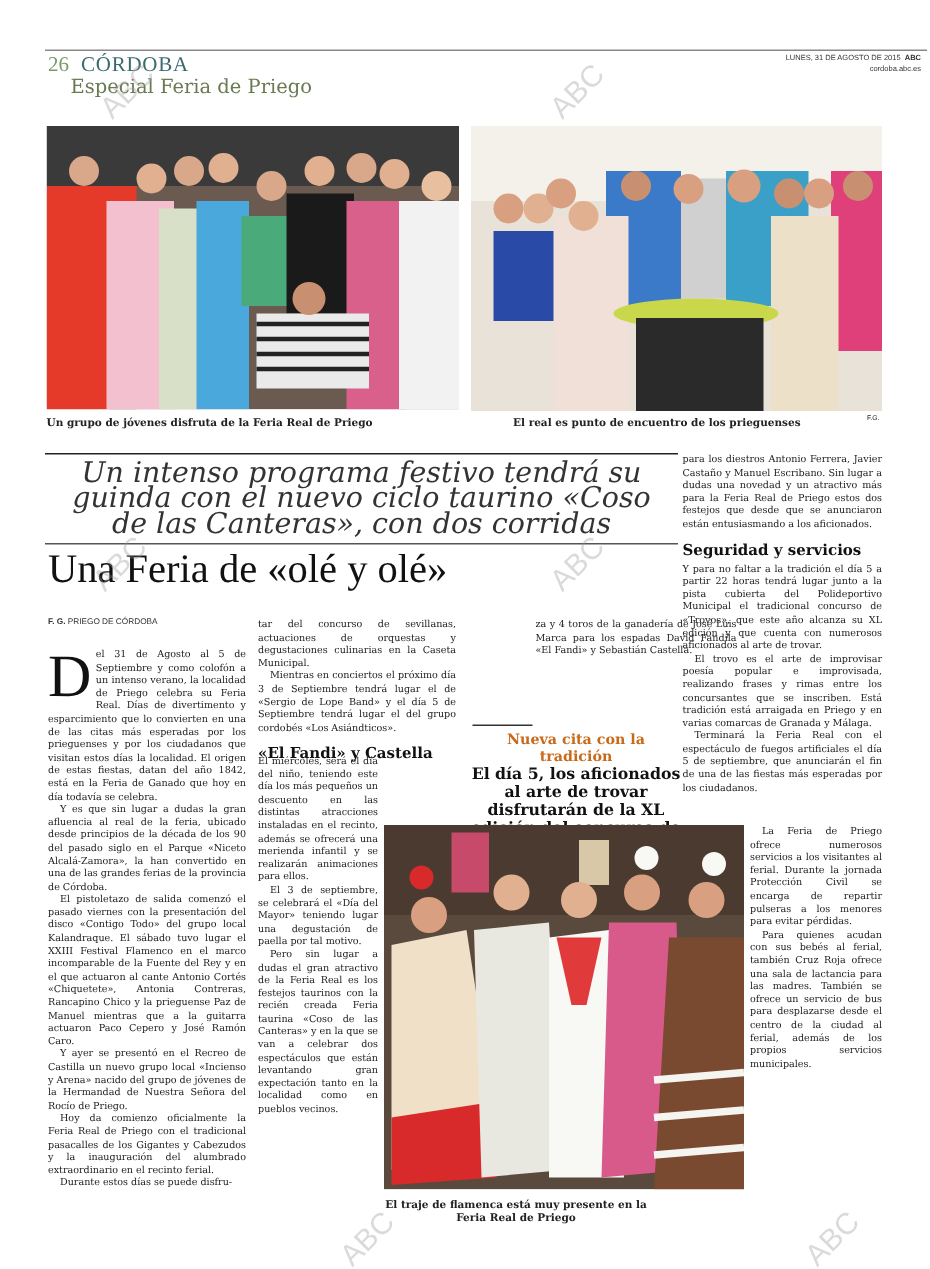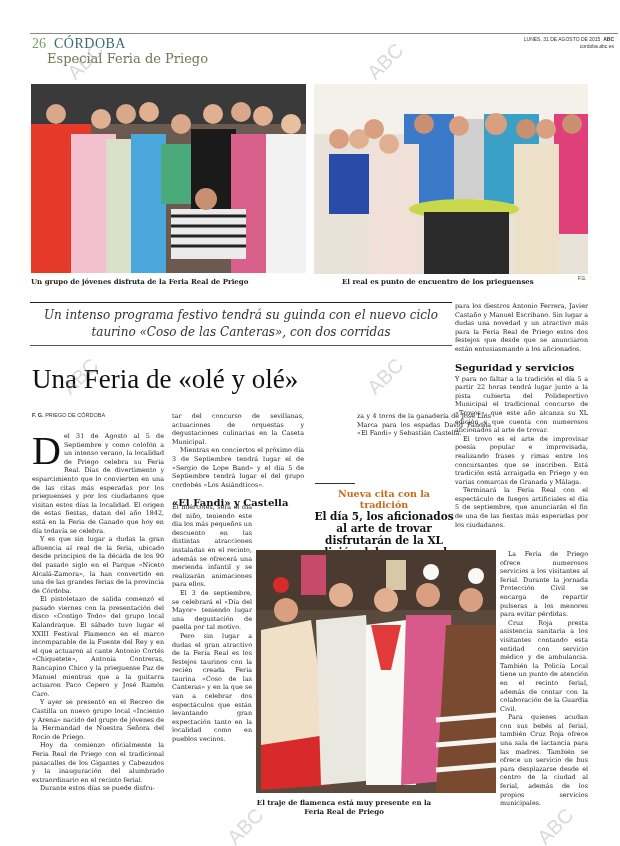--- a/index.html
+++ b/index.html
@@ -6,21 +6,21 @@
   body{width:620px;height:846px;position:relative;overflow:hidden;font-family:"DejaVu Serif",serif;color:#222;}
   .abs{position:absolute;text-align:center;}
   .topline{left:30px;top:33px;width:588px;height:1px;background:#888;}
   .pagenum{left:32px;top:36px;font-size:14px;color:#7a9a6a;font-family:"Liberation Serif",serif;}
   .section{left:54px;top:36px;font-size:14px;color:#3a6a70;letter-spacing:0.5px;font-family:Liberation Serif, serif;}
   .special{left:47px;top:51px;font-size:13px;color:#6a7a52;font-weight:normal;font-family:"DejaVu Serif",serif;}
   .dateline{right:6px;top:36px;font-size:5px;text-align:right;line-height:7px;font-family:"Liberation Sans",sans-serif;color:#333;}
   .photo{overflow:hidden;}
   .caption{font-size:7px;font-weight:bold;font-family:"DejaVu Serif",serif;color:#222;}
   .credit{font-size:4.5px;font-family:"Liberation Sans",sans-serif;}
-  .deck{left:30px;top:302px;width:410px;border-top:1px solid #222;border-bottom:1px solid #555;padding:4px 6px;font-style:italic;font-size:12px;line-height:17px;color:#333;font-family:"DejaVu Serif",serif;}
+  .deck{left:30px;top:302px;width:410px;border-top:1px solid #222;border-bottom:1px solid #555;padding:4px 6px;font-style:italic;font-size:19px;line-height:17px;color:#333;font-family:"DejaVu Serif",serif;}
   .headline{left:32px;top:364px;font-size:27px;font-family:"Liberation Serif",serif;color:#111;}
   .byline{left:32px;top:412px;font-size:5.5px;font-weight:bold;font-family:"Liberation Sans",sans-serif;color:#333;}
   .col{font-size:6.4px;line-height:8.6px;text-align:justify;font-family:"DejaVu Serif",serif;color:#222;}
   .col p{margin:0;text-indent:8px;}
   .col p.noind{text-indent:0;}
   .subhead{font-weight:bold;font-size:10px;line-height:13px;margin:7px 0 1px;color:#111;}
   .dropcap{float:left;font-size:40px;line-height:34px;margin:2px 3px 0 0;font-family:"Liberation Serif",serif;color:#111;}
   .kicker{font-size:9.5px;font-weight:bold;color:#c86a1a;}
   .pullhead{font-size:10.5px;font-weight:bold;line-height:12px;color:#111;}
   .wm{position:absolute;color:rgba(150,150,150,0.35);font-size:20px;font-family:"Liberation Sans",sans-serif;transform:rotate(-45deg);pointer-events:none;}
@@ -168,21 +168,20 @@
 
 <div class="abs col" style="left:455px;top:302px;width:133px;">
   <p class="noind">para los diestros Antonio Ferrera, Javier Castaño y Manuel Escribano. Sin lugar a dudas una novedad y un atractivo más para la Feria Real de Priego estos dos festejos que desde que se anunciaron están entusiasmando a los aficionados.</p>
   <div class="subhead">Seguridad y servicios</div>
   <p class="noind">Y para no faltar a la tradición el día 5 a partir 22 horas tendrá lugar junto a la pista cubierta del Polideportivo Municipal el tradicional concurso de «Trovos», que este año alcanza su XL edición y que cuenta con numerosos aficionados al arte de trovar.</p>
   <p>El trovo es el arte de improvisar poesía popular e improvisada, realizando frases y rimas entre los concursantes que se inscriben. Está tradición está arraigada en Priego y en varias comarcas de Granada y Málaga.</p>
   <p>Terminará la Feria Real con el espectáculo de fuegos artificiales el día 5 de septiembre, que anunciarán el fin de una de las fiestas más esperadas por los ciudadanos.</p>
 </div>
 <div class="abs col" style="left:500px;top:550px;width:88px;">
   <p>La Feria de Priego ofrece numerosos servicios a los visitantes al ferial. Durante la jornada Protección Civil se encarga de repartir pulseras a los menores para evitar pérdidas.</p>
-  <p>Cruz Roja presta asistencia sanitaria a los visitantes contando esta entidad con servicio médico y de ambulancia. También la Policía Local tiene un punto de atención en el recinto ferial, además de contar con la colaboración de la Guardia Civil.</p>
   <p>Para quienes acudan con sus bebés al ferial, también Cruz Roja ofrece una sala de lactancia para las madres. También se ofrece un servicio de bus para desplazarse desde el centro de la ciudad al ferial, además de los propios servicios municipales.</p>
 </div>
 
 <span class="wm" style="left:65px;top:50px;">ABC</span>
 <span class="wm" style="left:365px;top:50px;">ABC</span>
 <span class="wm" style="left:60px;top:365px;">ABC</span>
 <span class="wm" style="left:365px;top:365px;">ABC</span>
 <span class="wm" style="left:225px;top:815px;">ABC</span>
 <span class="wm" style="left:535px;top:815px;">ABC</span>
 

